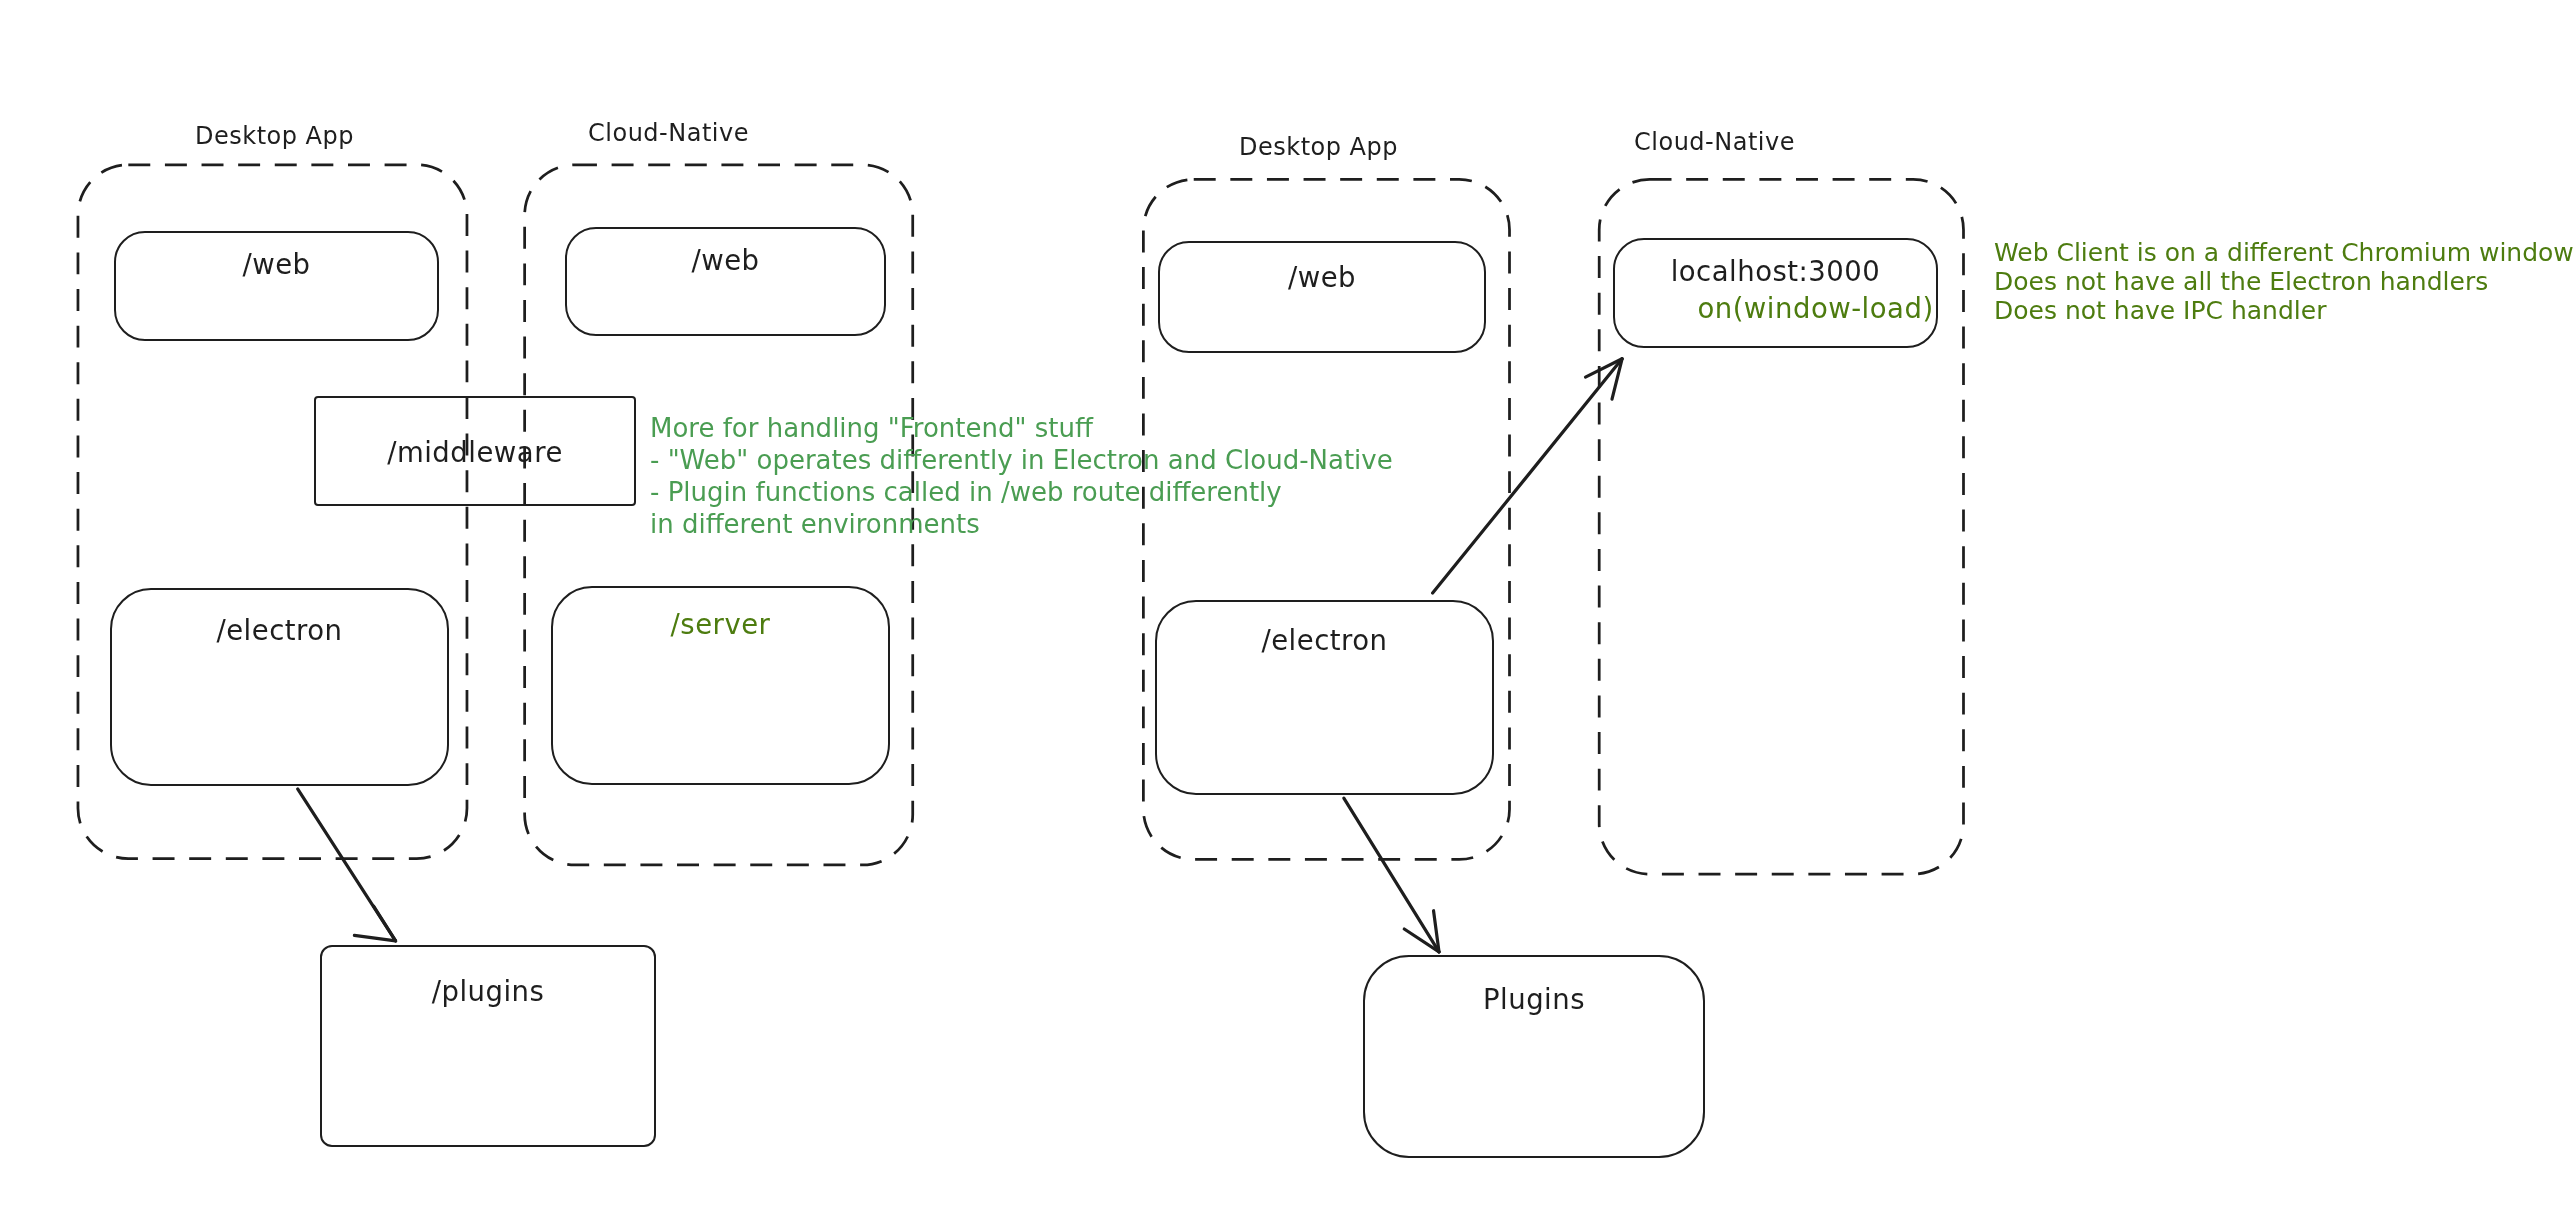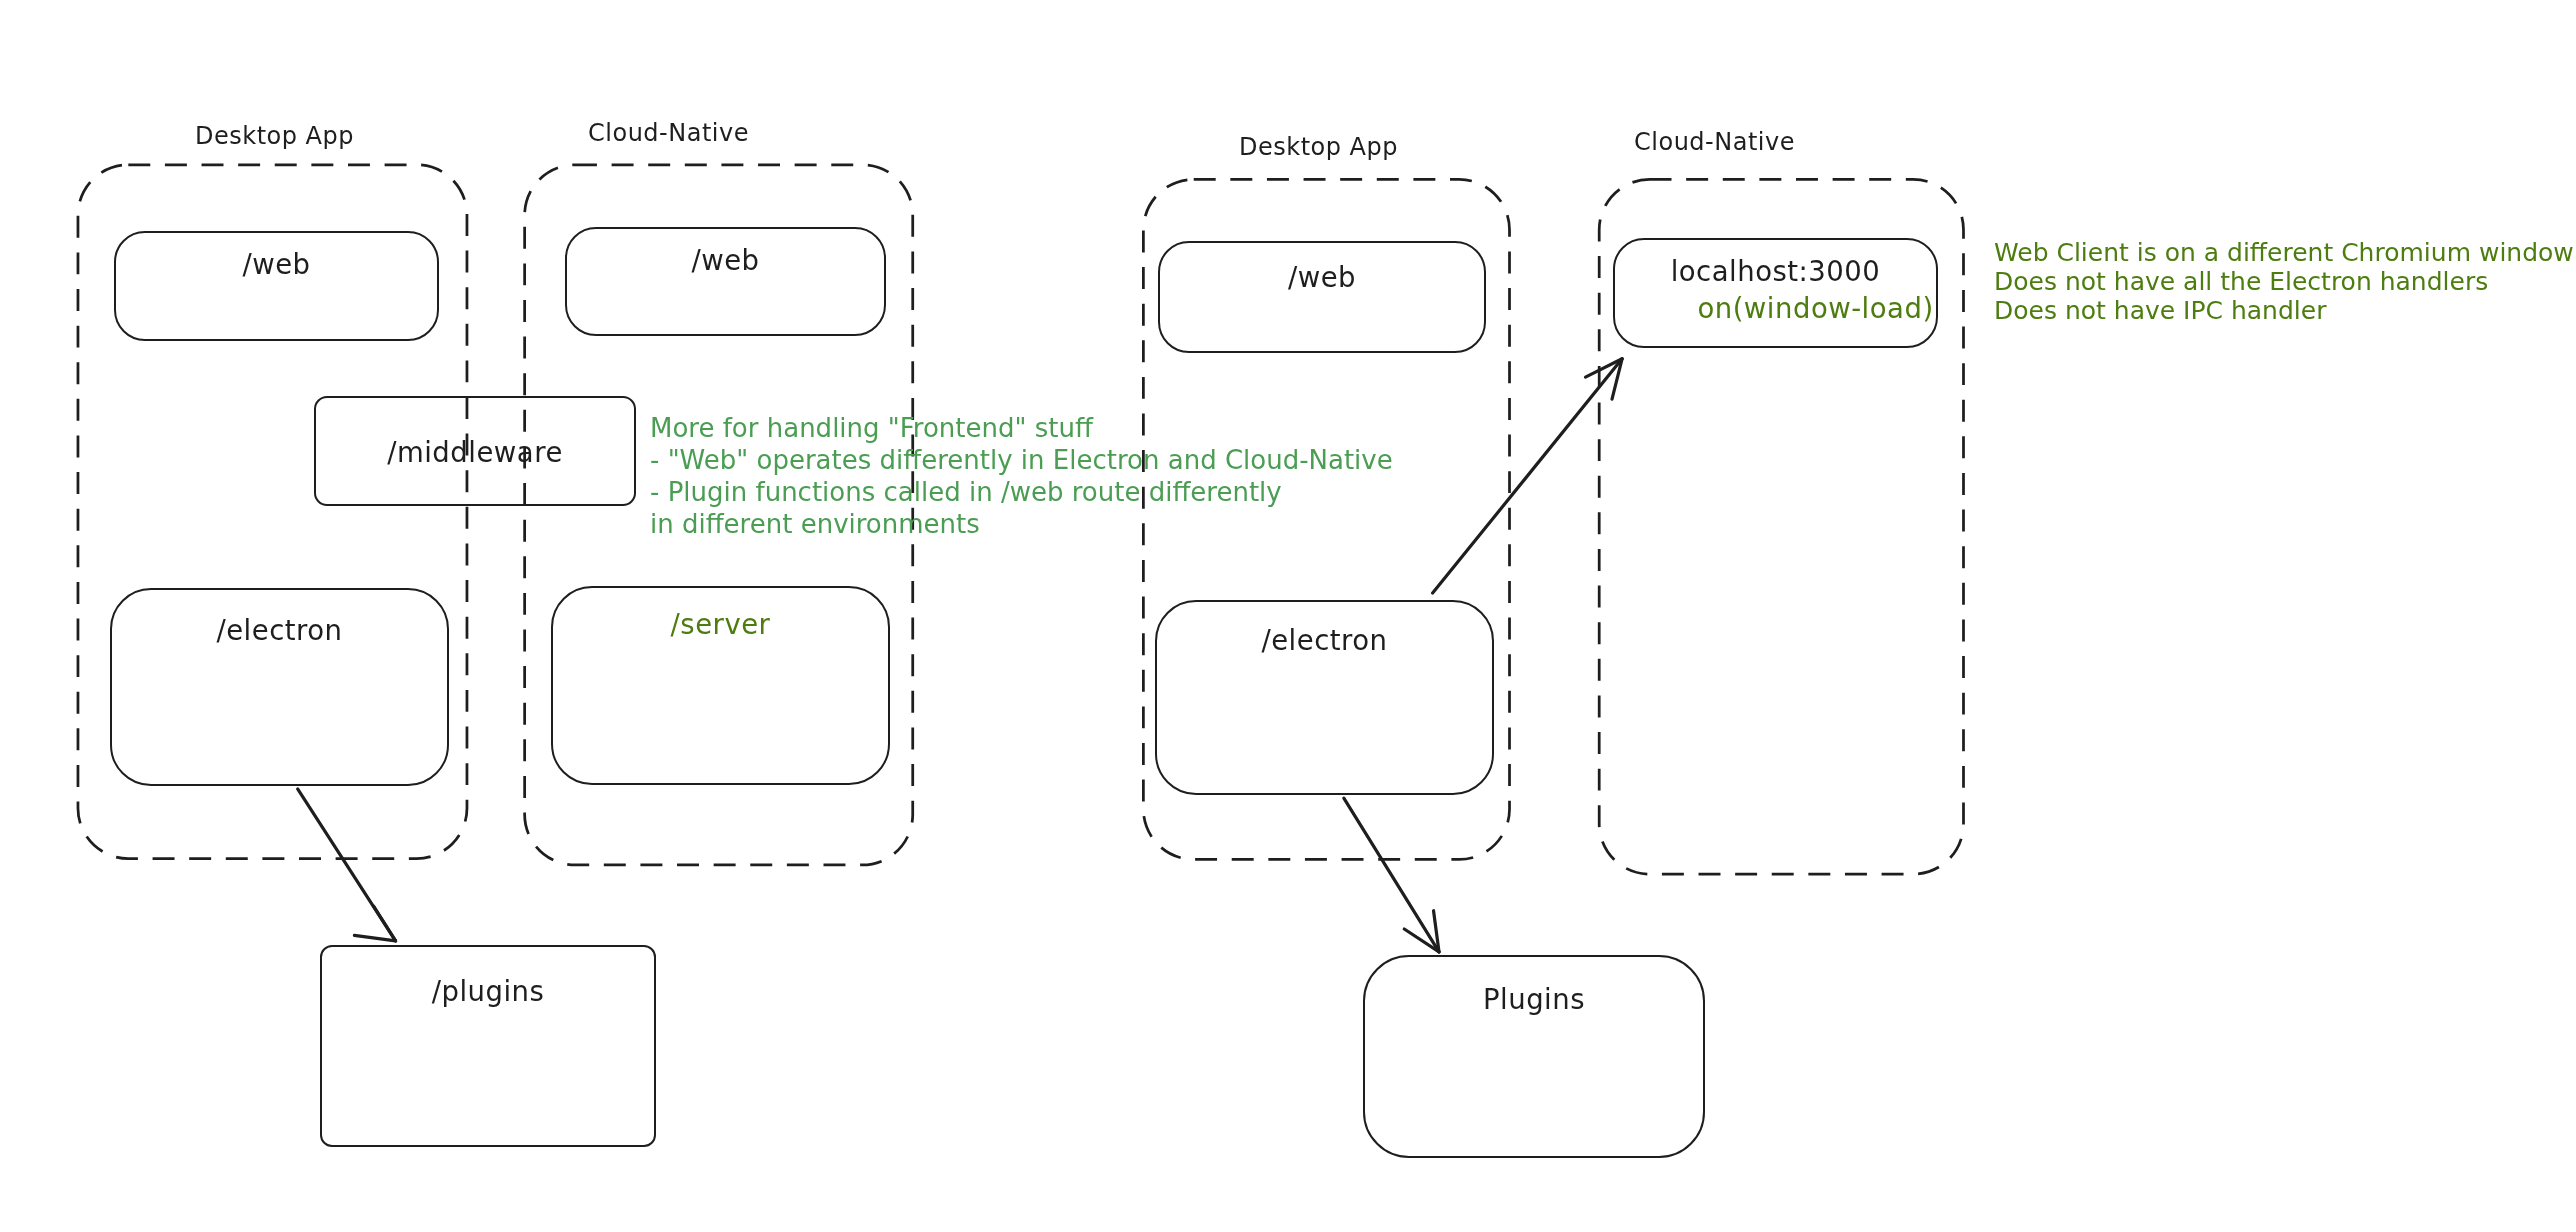--- a/index.html
+++ b/index.html
@@ -57,21 +57,21 @@
 
   <div class="floatlbl" style="left:174px;top:122px;">Desktop App</div>
   <div class="floatlbl" style="left:568px;top:119px;">Cloud-Native</div>
   <div class="floatlbl" style="left:1218px;top:133px;">Desktop App</div>
   <div class="floatlbl" style="left:1614px;top:128px;">Cloud-Native</div>
 
   <div class="node" style="left:114px;top:231px;width:325px;height:110px;border-radius:31px;">
     <div class="lbl" style="margin-top:14.6px;">/web</div>
   </div>
 
-  <div class="node" style="left:314px;top:396px;width:322px;height:110px;border-radius:13px;">
+  <div class="node" style="left:314px;top:396px;width:322px;height:110px;border-radius:4px;">
     <div class="lbl" style="margin-top:38px;">/middleware</div>
   </div>
 
   <div class="node" style="left:110px;top:588px;width:339px;height:198px;border-radius:41px;">
     <div class="lbl" style="margin-top:24px;">/electron</div>
   </div>
 
   <div class="node" style="left:565px;top:227px;width:321px;height:109px;border-radius:31px;">
     <div class="lbl" style="margin-top:14.6px;">/web</div>
   </div>

